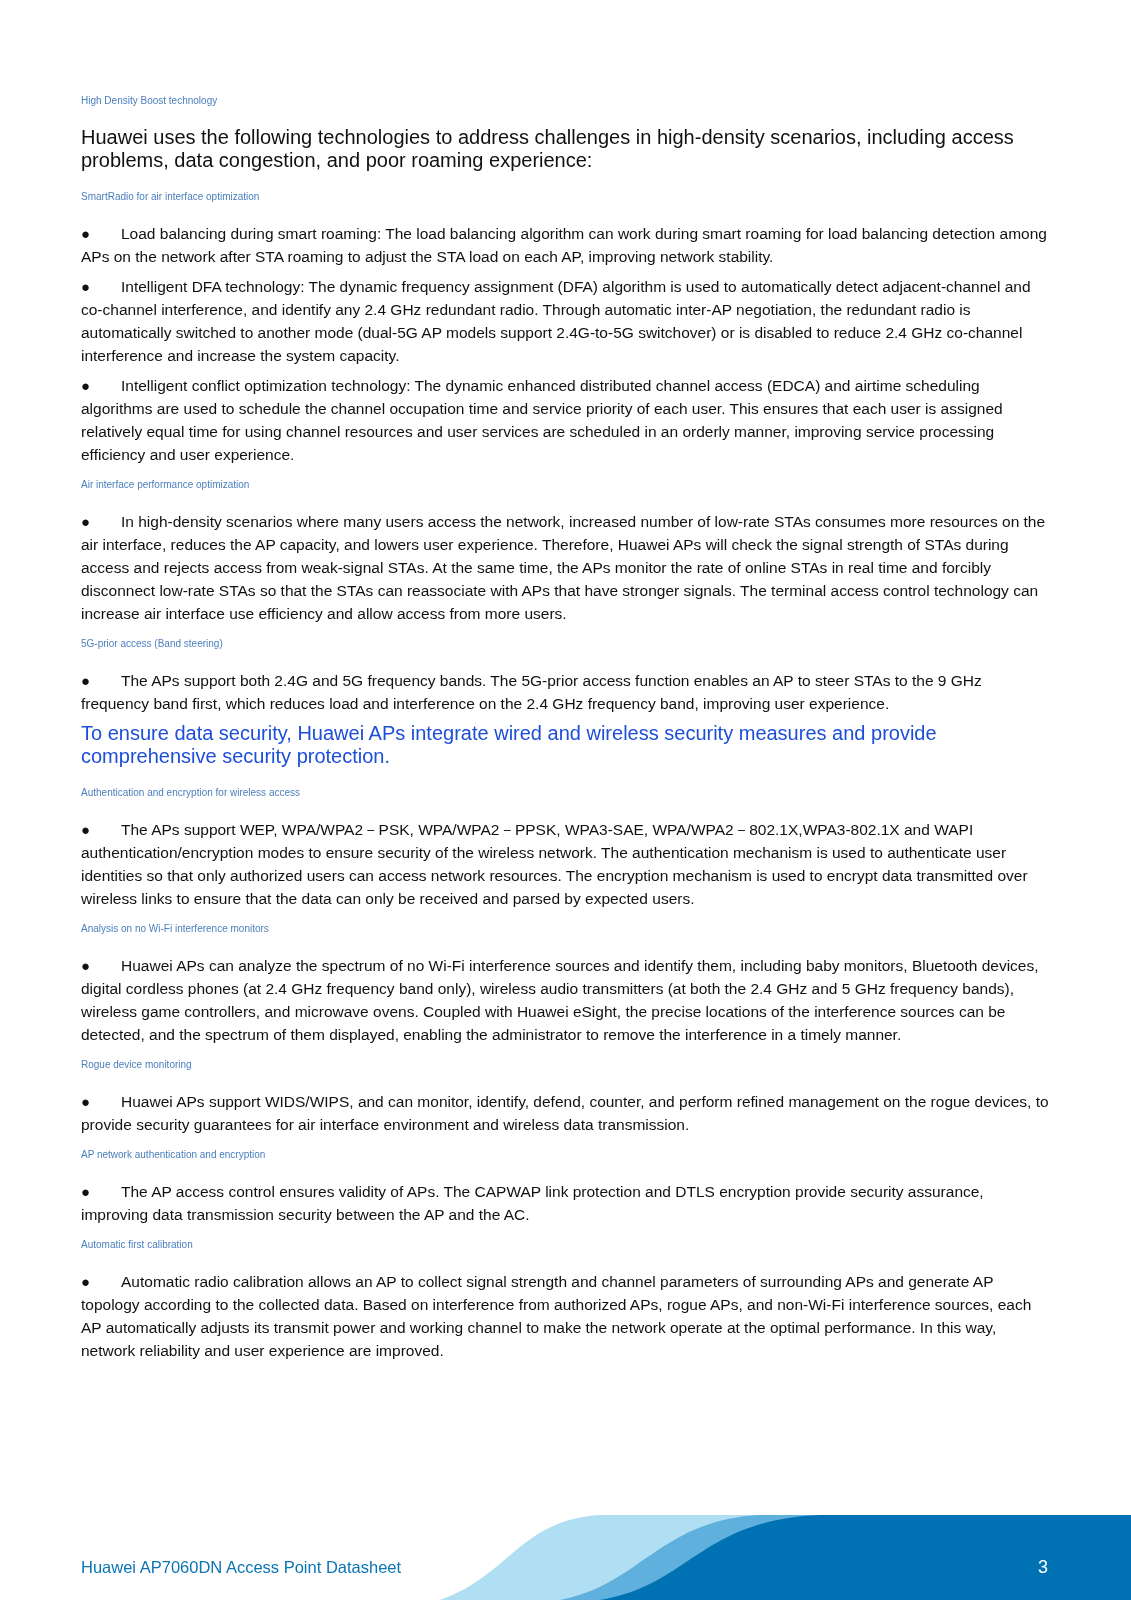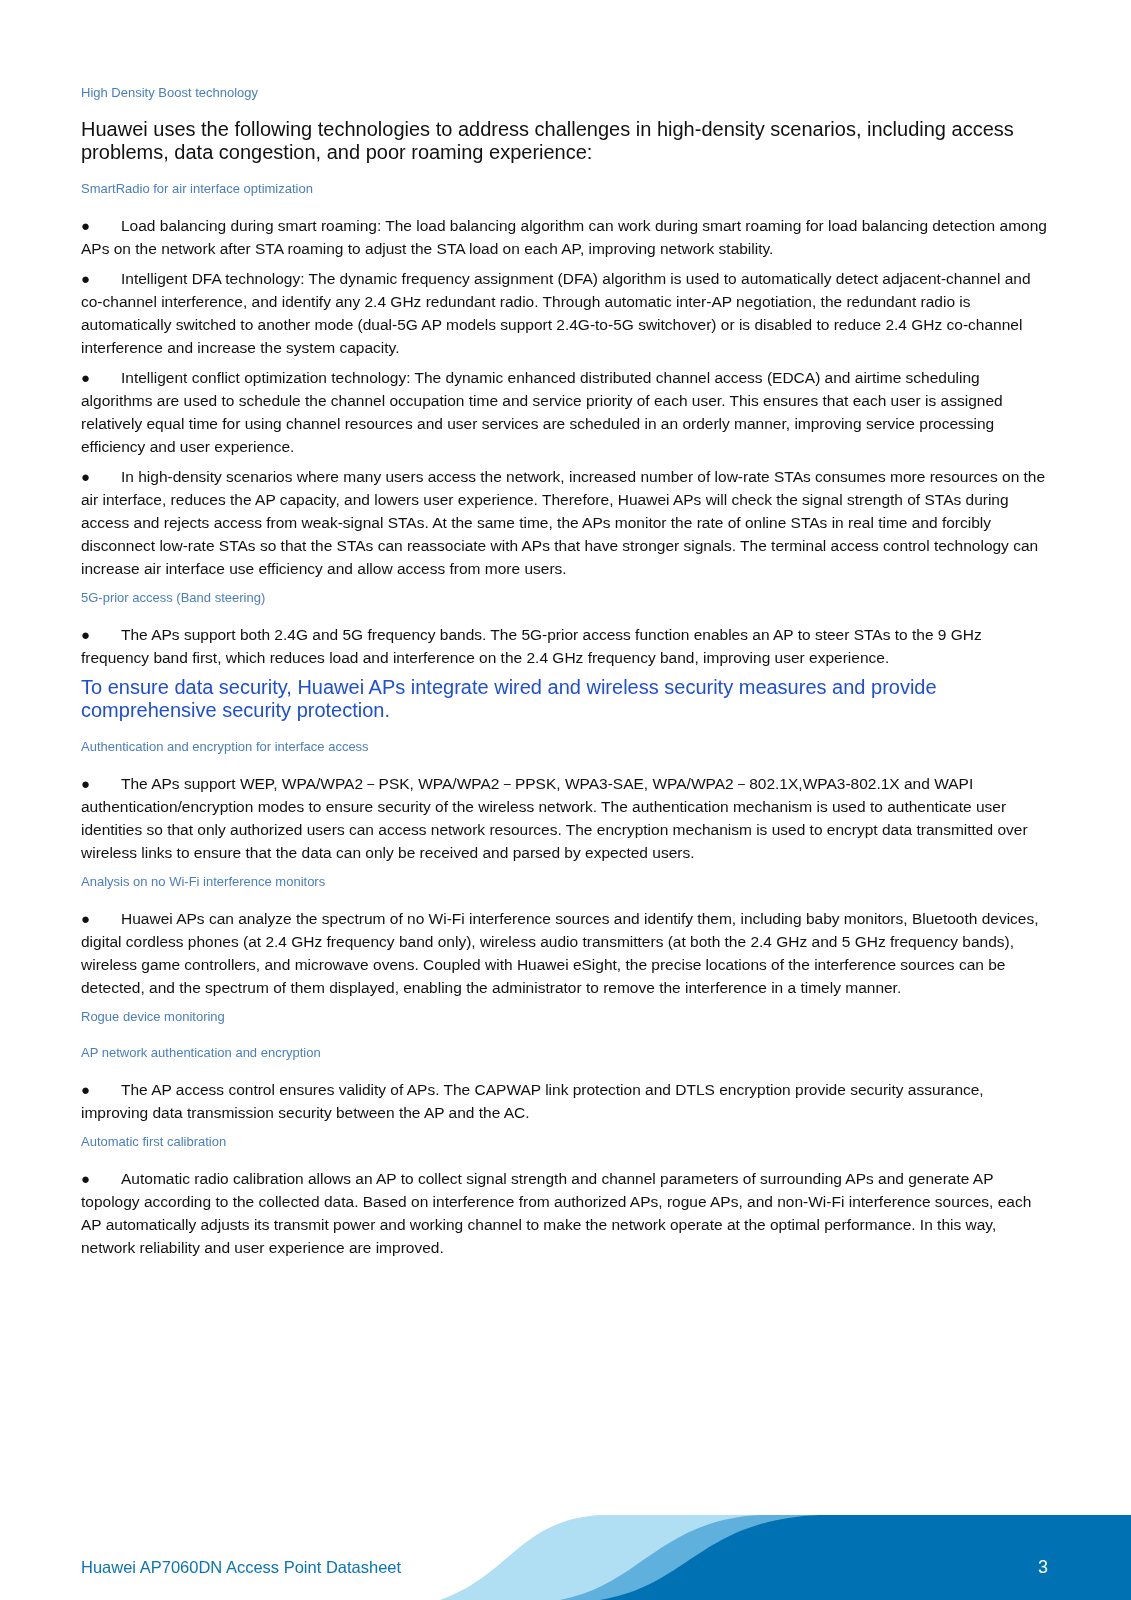--- a/index.html
+++ b/index.html
@@ -7,23 +7,23 @@
     width: 1131px; height: 1600px; position: relative; overflow: hidden;
     background: #ffffff;
     font-family: "Liberation Sans", sans-serif;
     color: #111111;
   }
   .content {
     position: absolute; left: 81px; top: 82px; width: 970px;
   }
   .heading {
     color: #4a7fbd;
-    font-size: 13px;
+    font-size: 10px;
     line-height: 22px;
-    margin: 0 0 14px 0;
+    margin: 8px 0 14px 0;
   }
   .para {
     font-size: 20px;
     line-height: 23px;
     margin: 0 0 14px 0;
   }
   .para.gray { color: #1d4ed8; }
   .bullet {
     font-size: 15.5px;
     line-height: 23px;
@@ -57,44 +57,46 @@
   </div>
 
   <div class="section">
     <div class="heading">SmartRadio for air interface optimization</div>
     <div class="bullet"><span class="dot">●</span><span>Load balancing during smart roaming: The load balancing algorithm can work during smart roaming for load balancing detection among APs on the network after STA roaming to adjust the STA load on each AP, improving network stability.</span></div>
     <div class="bullet"><span class="dot">●</span><span>Intelligent DFA technology: The dynamic frequency assignment (DFA) algorithm is used to automatically detect adjacent-channel and co-channel interference, and identify any 2.4 GHz redundant radio. Through automatic inter-AP negotiation, the redundant radio is automatically switched to another mode (dual-5G AP models support 2.4G-to-5G switchover) or is disabled to reduce 2.4 GHz co-channel interference and increase the system capacity.</span></div>
     <div class="bullet"><span class="dot">●</span><span>Intelligent conflict optimization technology: The dynamic enhanced distributed channel access (EDCA) and airtime scheduling algorithms are used to schedule the channel occupation time and service priority of each user. This ensures that each user is assigned relatively equal time for using channel resources and user services are scheduled in an orderly manner, improving service processing efficiency and user experience.</span></div>
   </div>
 
   <div class="section">
+    <div class="heading">Air interface performance optimization</div>
     <div class="bullet"><span class="dot">●</span><span>In high-density scenarios where many users access the network, increased number of low-rate STAs consumes more resources on the air interface, reduces the AP capacity, and lowers user experience. Therefore, Huawei APs will check the signal strength of STAs during access and rejects access from weak-signal STAs. At the same time, the APs monitor the rate of online STAs in real time and forcibly disconnect low-rate STAs so that the STAs can reassociate with APs that have stronger signals. The terminal access control technology can increase air interface use efficiency and allow access from more users.</span></div>
   </div>
 
   <div class="section">
     <div class="heading">5G-prior access (Band steering)</div>
     <div class="bullet"><span class="dot">●</span><span>The APs support both 2.4G and 5G frequency bands. The 5G-prior access function enables an AP to steer STAs to the 9 GHz frequency band first, which reduces load and interference on the 2.4 GHz frequency band, improving user experience.</span></div>
   </div>
 
   <div class="section">
     <div class="para gray">To ensure data security, Huawei APs integrate wired and wireless security measures and provide comprehensive security protection.</div>
   </div>
 
   <div class="section">
-    <div class="heading">Authentication and encryption for interface access</div>
+    <div class="heading">Authentication and encryption for wireless access</div>
     <div class="bullet"><span class="dot">●</span><span>The APs support WEP, WPA/WPA2－PSK, WPA/WPA2－PPSK, WPA3-SAE, WPA/WPA2－802.1X,WPA3-802.1X and WAPI authentication/encryption modes to ensure security of the wireless network. The authentication mechanism is used to authenticate user identities so that only authorized users can access network resources. The encryption mechanism is used to encrypt data transmitted over wireless links to ensure that the data can only be received and parsed by expected users.</span></div>
   </div>
 
   <div class="section">
     <div class="heading">Analysis on no Wi-Fi interference monitors</div>
     <div class="bullet"><span class="dot">●</span><span>Huawei APs can analyze the spectrum of no Wi-Fi interference sources and identify them, including baby monitors, Bluetooth devices, digital cordless phones (at 2.4 GHz frequency band only), wireless audio transmitters (at both the 2.4 GHz and 5 GHz frequency bands), wireless game controllers, and microwave ovens. Coupled with Huawei eSight, the precise locations of the interference sources can be detected, and the spectrum of them displayed, enabling the administrator to remove the interference in a timely manner.</span></div>
   </div>
 
   <div class="section">
     <div class="heading">Rogue device monitoring</div>
+    <div class="bullet"><span class="dot">●</span><span>Huawei APs support WIDS/WIPS, and can monitor, identify, defend, counter, and perform refined management on the rogue devices, to provide security guarantees for air interface environment and wireless data transmission.</span></div>
   </div>
 
   <div class="section">
     <div class="heading">AP network authentication and encryption</div>
     <div class="bullet"><span class="dot">●</span><span>The AP access control ensures validity of APs. The CAPWAP link protection and DTLS encryption provide security assurance, improving data transmission security between the AP and the AC.</span></div>
   </div>
 
   <div class="section">
     <div class="heading">Automatic first calibration</div>
     <div class="bullet"><span class="dot">●</span><span>Automatic radio calibration allows an AP to collect signal strength and channel parameters of surrounding APs and generate AP topology according to the collected data. Based on interference from authorized APs, rogue APs, and non-Wi-Fi interference sources, each AP automatically adjusts its transmit power and working channel to make the network operate at the optimal performance. In this way, network reliability and user experience are improved.</span></div>

